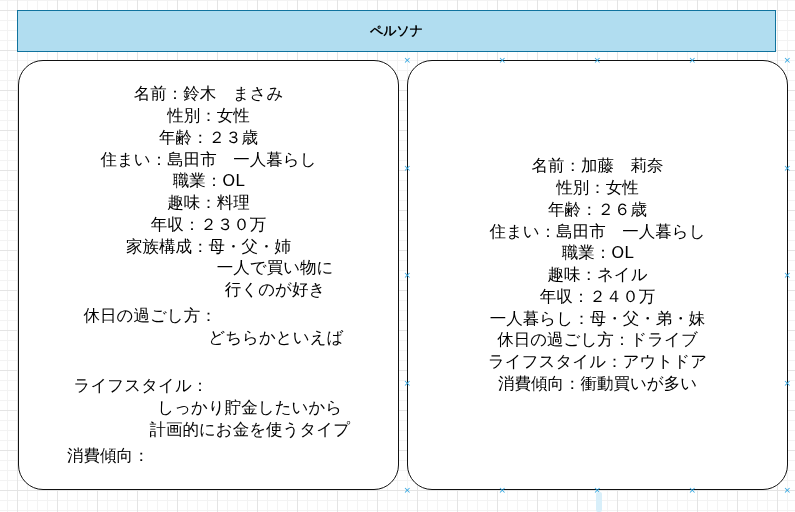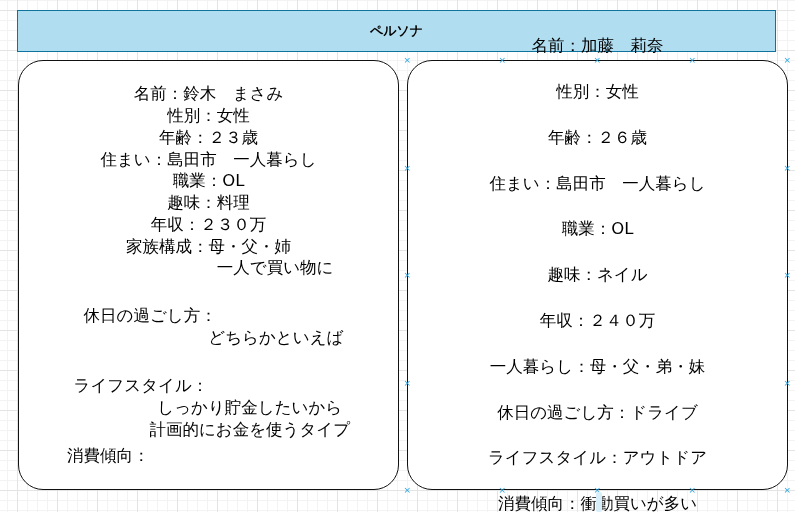--- a/index.html
+++ b/index.html
@@ -52,21 +52,20 @@
       font-size: 16.5px;
       line-height: 21.8px;
     }
     .card-left {
       left: 18px;
       width: 381px;
     }
     .card-right {
       left: 407px;
       width: 381px;
-      gap: 24px;
     }
     .row {
       white-space: pre;
       text-align: center;
     }
     .row-multi {
       display: flex;
       flex-direction: row;
       white-space: pre;
     }
@@ -114,20 +113,21 @@
   <div class="row">年齢：２３歳</div>
   <div class="row">住まい：島田市　一人暮らし</div>
   <div class="row">職業：OL</div>
   <div class="row">趣味：料理</div>
   <div class="row">年収：２３０万</div>
   <div class="row">家族構成：母・父・姉</div>
   <div class="row-multi">
     <span class="label">休日の過ごし方：</span>
     <span class="vals">
       <span>一人で買い物に</span>
+      <span>行くのが好き</span>
     </span>
   </div>
   <div class="row-multi">
     <span class="label">ライフスタイル：</span>
     <span class="vals">
       <span>どちらかといえば</span>
     </span>
   </div>
   <div class="row-multi">
     <span class="label">消費傾向：</span>

